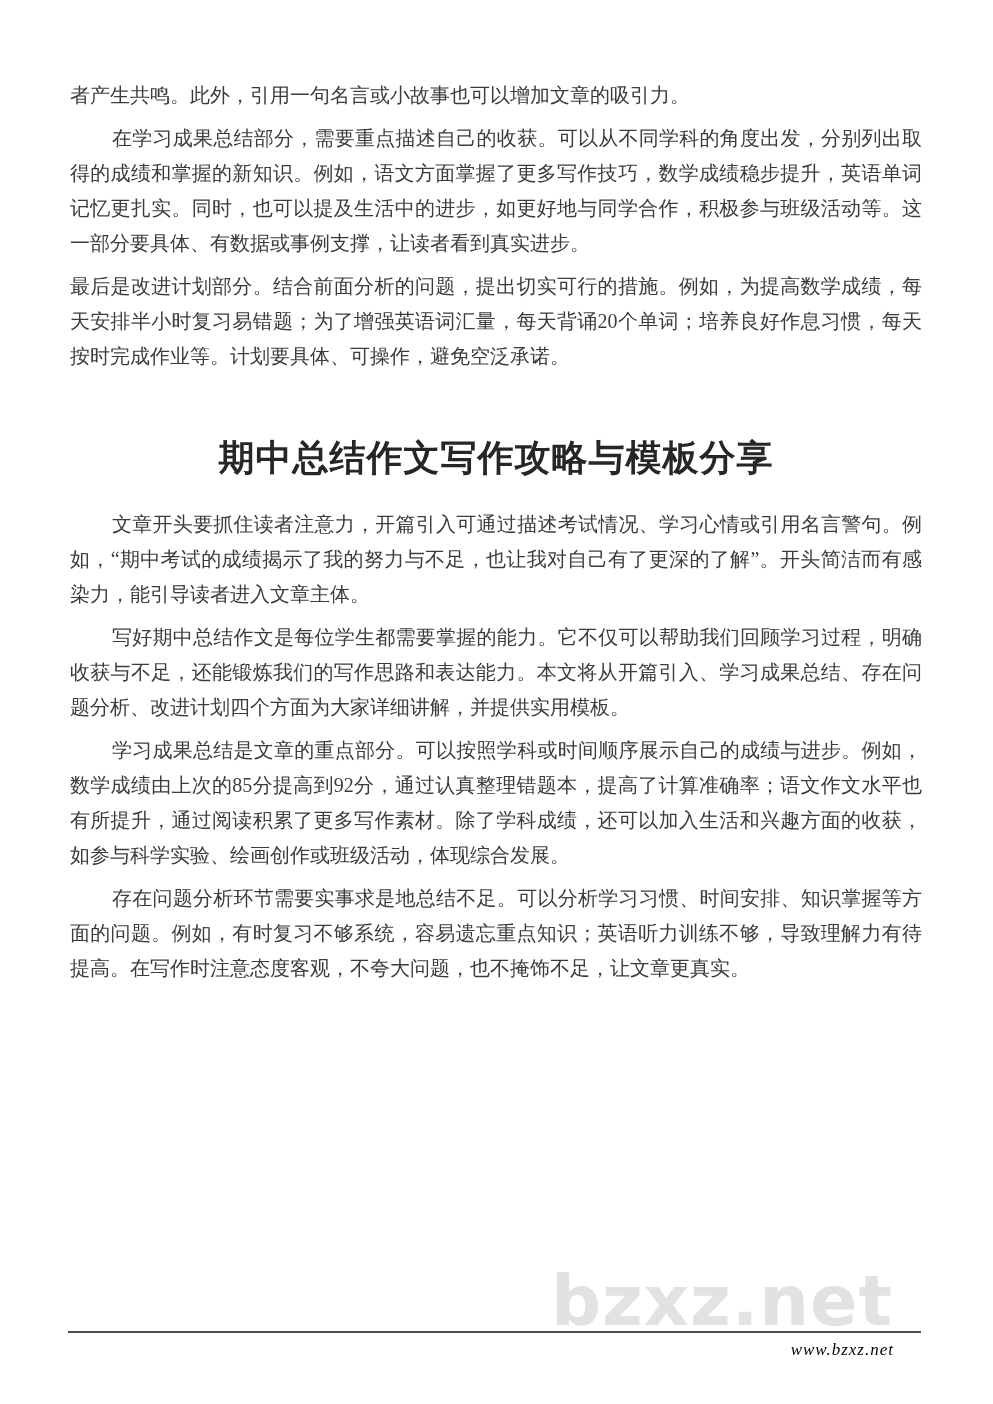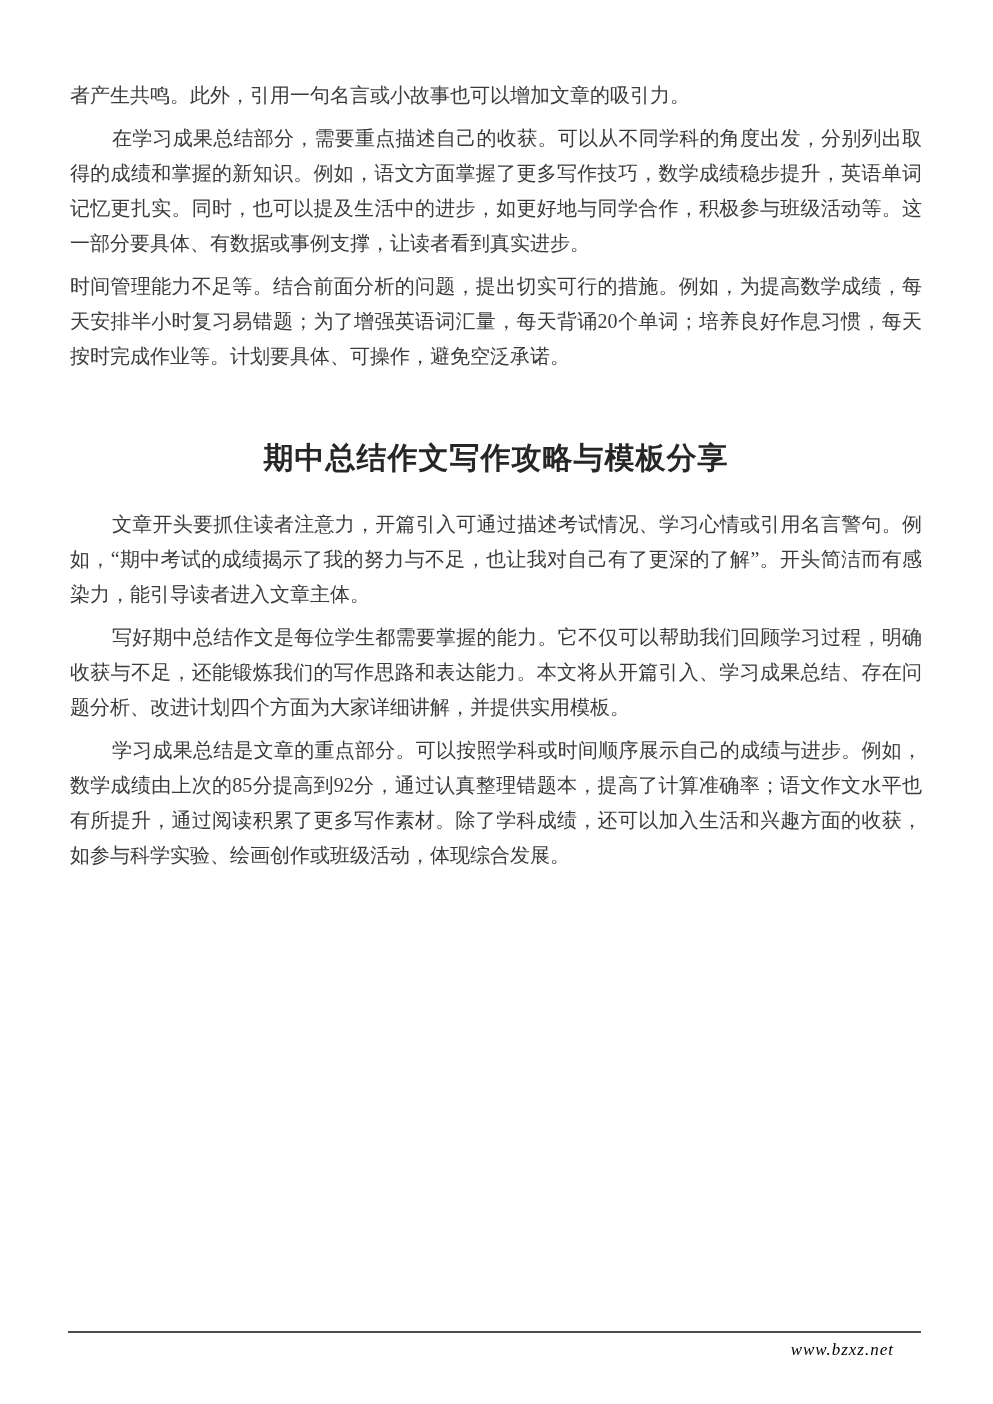--- a/index.html
+++ b/index.html
@@ -20,21 +20,21 @@
   }
   .para {
     font-size: 20px;
     line-height: 35px;
     color: #3b3b3b;
     text-align: justify;
     margin: 0 0 8px 0;
   }
   .para.indent { text-indent: 42px; }
   .doc-title {
-    font-size: 30px;
+    font-size: 36px;
     line-height: 42px;
     font-weight: bold;
     color: #262626;
     text-align: center;
     letter-spacing: 1px;
     margin: 63px 0 28px 0;
   }
   .watermark {
     position: absolute;
     top: 1266px;
@@ -70,27 +70,29 @@
   }
 </style>
 </head>
 <body>
 
 <div class="page">
 
   <div class="doc-body">
     <p class="para">者产生共鸣。此外，引用一句名言或小故事也可以增加文章的吸引力。</p>
     <p class="para indent">在学习成果总结部分，需要重点描述自己的收获。可以从不同学科的角度出发，分别列出取得的成绩和掌握的新知识。例如，语文方面掌握了更多写作技巧，数学成绩稳步提升，英语单词记忆更扎实。同时，也可以提及生活中的进步，如更好地与同学合作，积极参与班级活动等。这一部分要具体、有数据或事例支撑，让读者看到真实进步。</p>
-    <p class="para">时间管理能力不足等。结合前面分析的问题，提出切实可行的措施。例如，为提高数学成绩，每天安排半小时复习易错题；为了增强英语词汇量，每天背诵20个单词；培养良好作息习惯，每天按时完成作业等。计划要具体、可操作，避免空泛承诺。</p>
+    <p class="para">最后是改进计划部分。结合前面分析的问题，提出切实可行的措施。例如，为提高数学成绩，每天安排半小时复习易错题；为了增强英语词汇量，每天背诵20个单词；培养良好作息习惯，每天按时完成作业等。计划要具体、可操作，避免空泛承诺。</p>
 
     <h1 class="doc-title">期中总结作文写作攻略与模板分享</h1>
 
     <p class="para indent">文章开头要抓住读者注意力，开篇引入可通过描述考试情况、学习心情或引用名言警句。例如，“期中考试的成绩揭示了我的努力与不足，也让我对自己有了更深的了解”。开头简洁而有感染力，能引导读者进入文章主体。</p>
     <p class="para indent">写好期中总结作文是每位学生都需要掌握的能力。它不仅可以帮助我们回顾学习过程，明确收获与不足，还能锻炼我们的写作思路和表达能力。本文将从开篇引入、学习成果总结、存在问题分析、改进计划四个方面为大家详细讲解，并提供实用模板。</p>
     <p class="para indent">学习成果总结是文章的重点部分。可以按照学科或时间顺序展示自己的成绩与进步。例如，数学成绩由上次的85分提高到92分，通过认真整理错题本，提高了计算准确率；语文作文水平也有所提升，通过阅读积累了更多写作素材。除了学科成绩，还可以加入生活和兴趣方面的收获，如参与科学实验、绘画创作或班级活动，体现综合发展。</p>
+    <p class="para indent">存在问题分析环节需要实事求是地总结不足。可以分析学习习惯、时间安排、知识掌握等方面的问题。例如，有时复习不够系统，容易遗忘重点知识；英语听力训练不够，导致理解力有待提高。在写作时注意态度客观，不夸大问题，也不掩饰不足，让文章更真实。</p>
   </div>
 
+  <div class="watermark">bzxz.net</div>
 
   <div class="footer-divider"></div>
 
   <div class="footer-url">www.bzxz.net</div>
 
 </div>
 
 </body></html>

